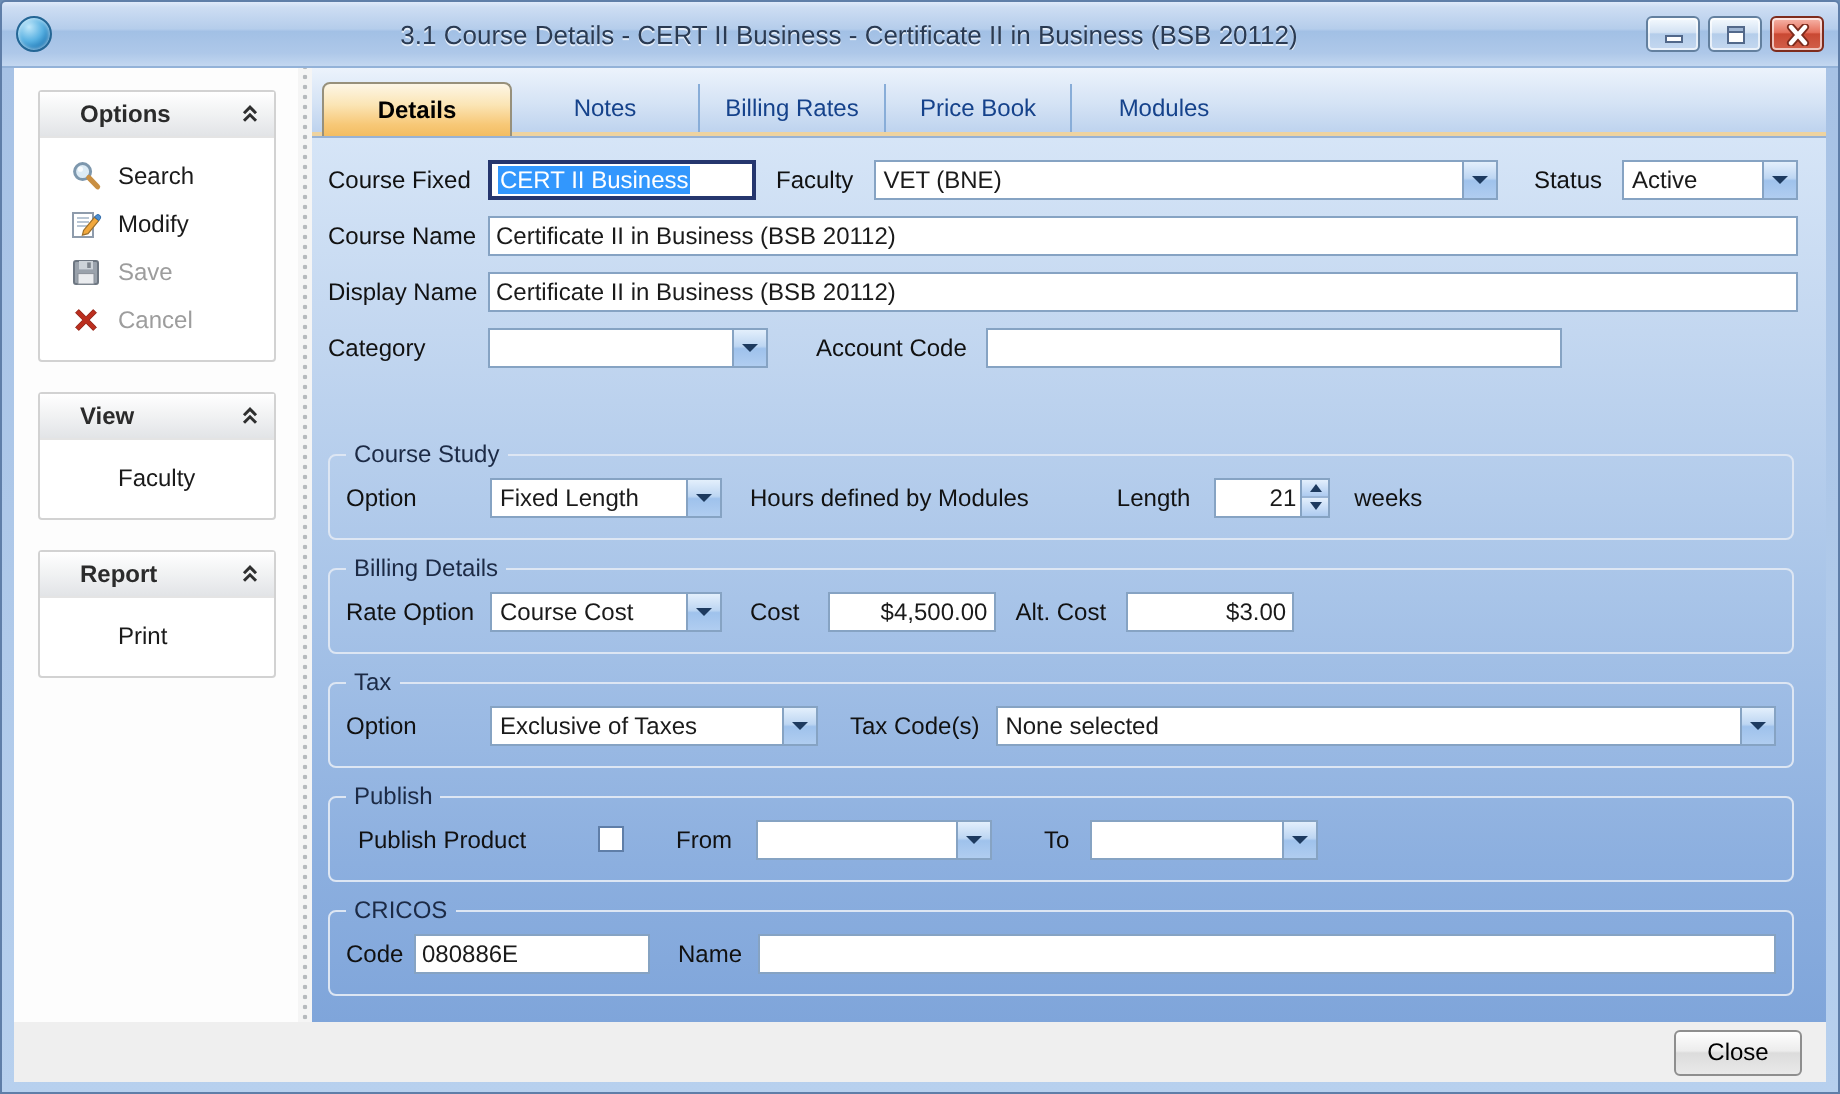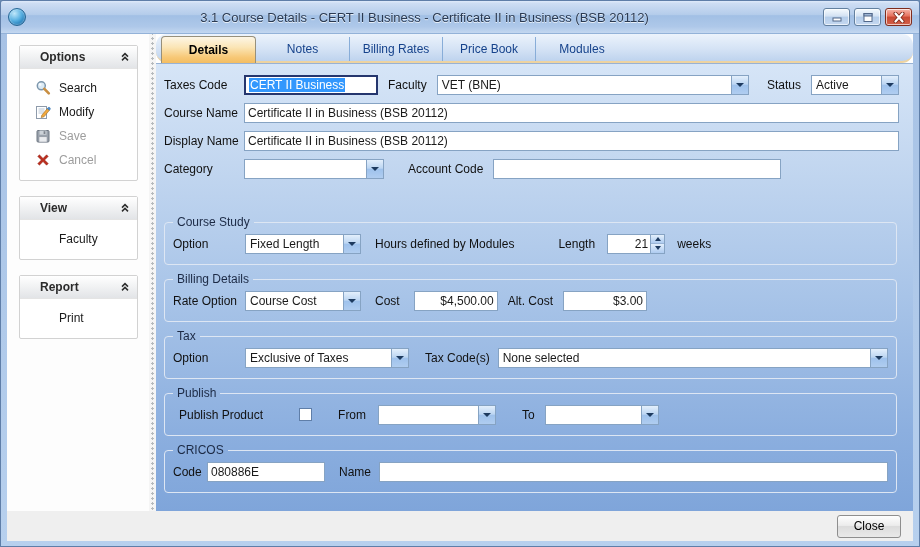--- a/index.html
+++ b/index.html
@@ -58,24 +58,23 @@
   .side-item.disabled { color:#9d9d9d;align-items:center; }
   
   .splitter {
     width:7px; background:#f5f5f5;
     background-image:radial-gradient(circle,#b6babd 1px,transparent 1.3px);
     background-size:5px 5px; background-position:1px 2px;
   }
   
   .content { flex:1; display:flex; flex-direction:column; min-width:0; }
   .tabstrip {
-    height:29px; display:flex; align-items:flex-end; padding-left:5px;
+    height:34px; display:flex; align-items:flex-end; padding-left:5px;
     background:linear-gradient(180deg,#ecf3fc 0%,#d5e3f5 55%,#bed3ee 100%);
     border-bottom:2px solid #eed3a0;
-    border-radius:11px;
   }
   .tab {
     width:93px; height:24px; display:flex; align-items:center; justify-content:center;
     color:#15428b; cursor:default; position:relative;
   }
   .tab + .tab { border-left:1px solid #88add8; }
   .tab.active {
     height:27px; margin-bottom:-2px; z-index:2; width:95px;
     background:linear-gradient(180deg,#fdf6e6 0%,#fbe5b5 40%,#f7c877 78%,#f3bd62 100%);
     border:1px solid #97907b; border-bottom:none; border-radius:4px 4px 0 0;
@@ -260,21 +259,21 @@
                 <span>Price Book</span>
               </div>
             <div class="tab">
                 <span>Modules</span>
               </div>
           </div>
 
           <div class="blue-panel">
 
             <div class="frow">
-              <span class="lbl" style="width:80px">Taxes Code</span>
+              <span class="lbl" style="width:80px">Course Fixed</span>
               <div class="textbox focused" style="width:134px">
                 <span class="sel">CERT II Business</span>
               </div>
               <span class="lbl" style="margin-left:10px">Faculty</span>
               <div class="combo" style="flex:1; margin-left:10px">
                 <span class="combo-val">VET (BNE)</span>
                 <span class="combo-btn">
                     <i class="tri-down"></i>
                   </span>
               </div>

